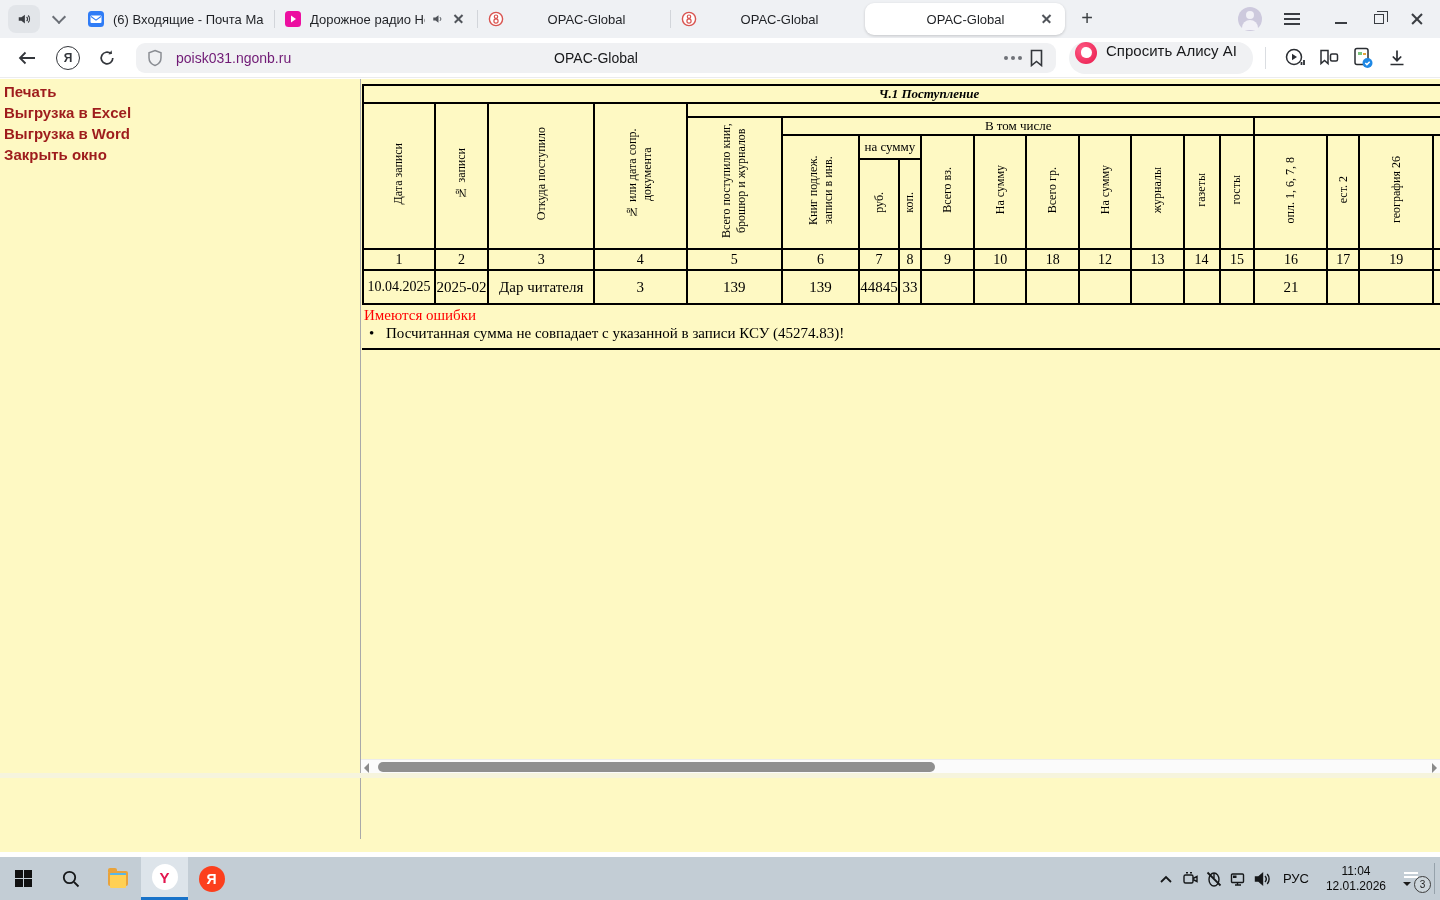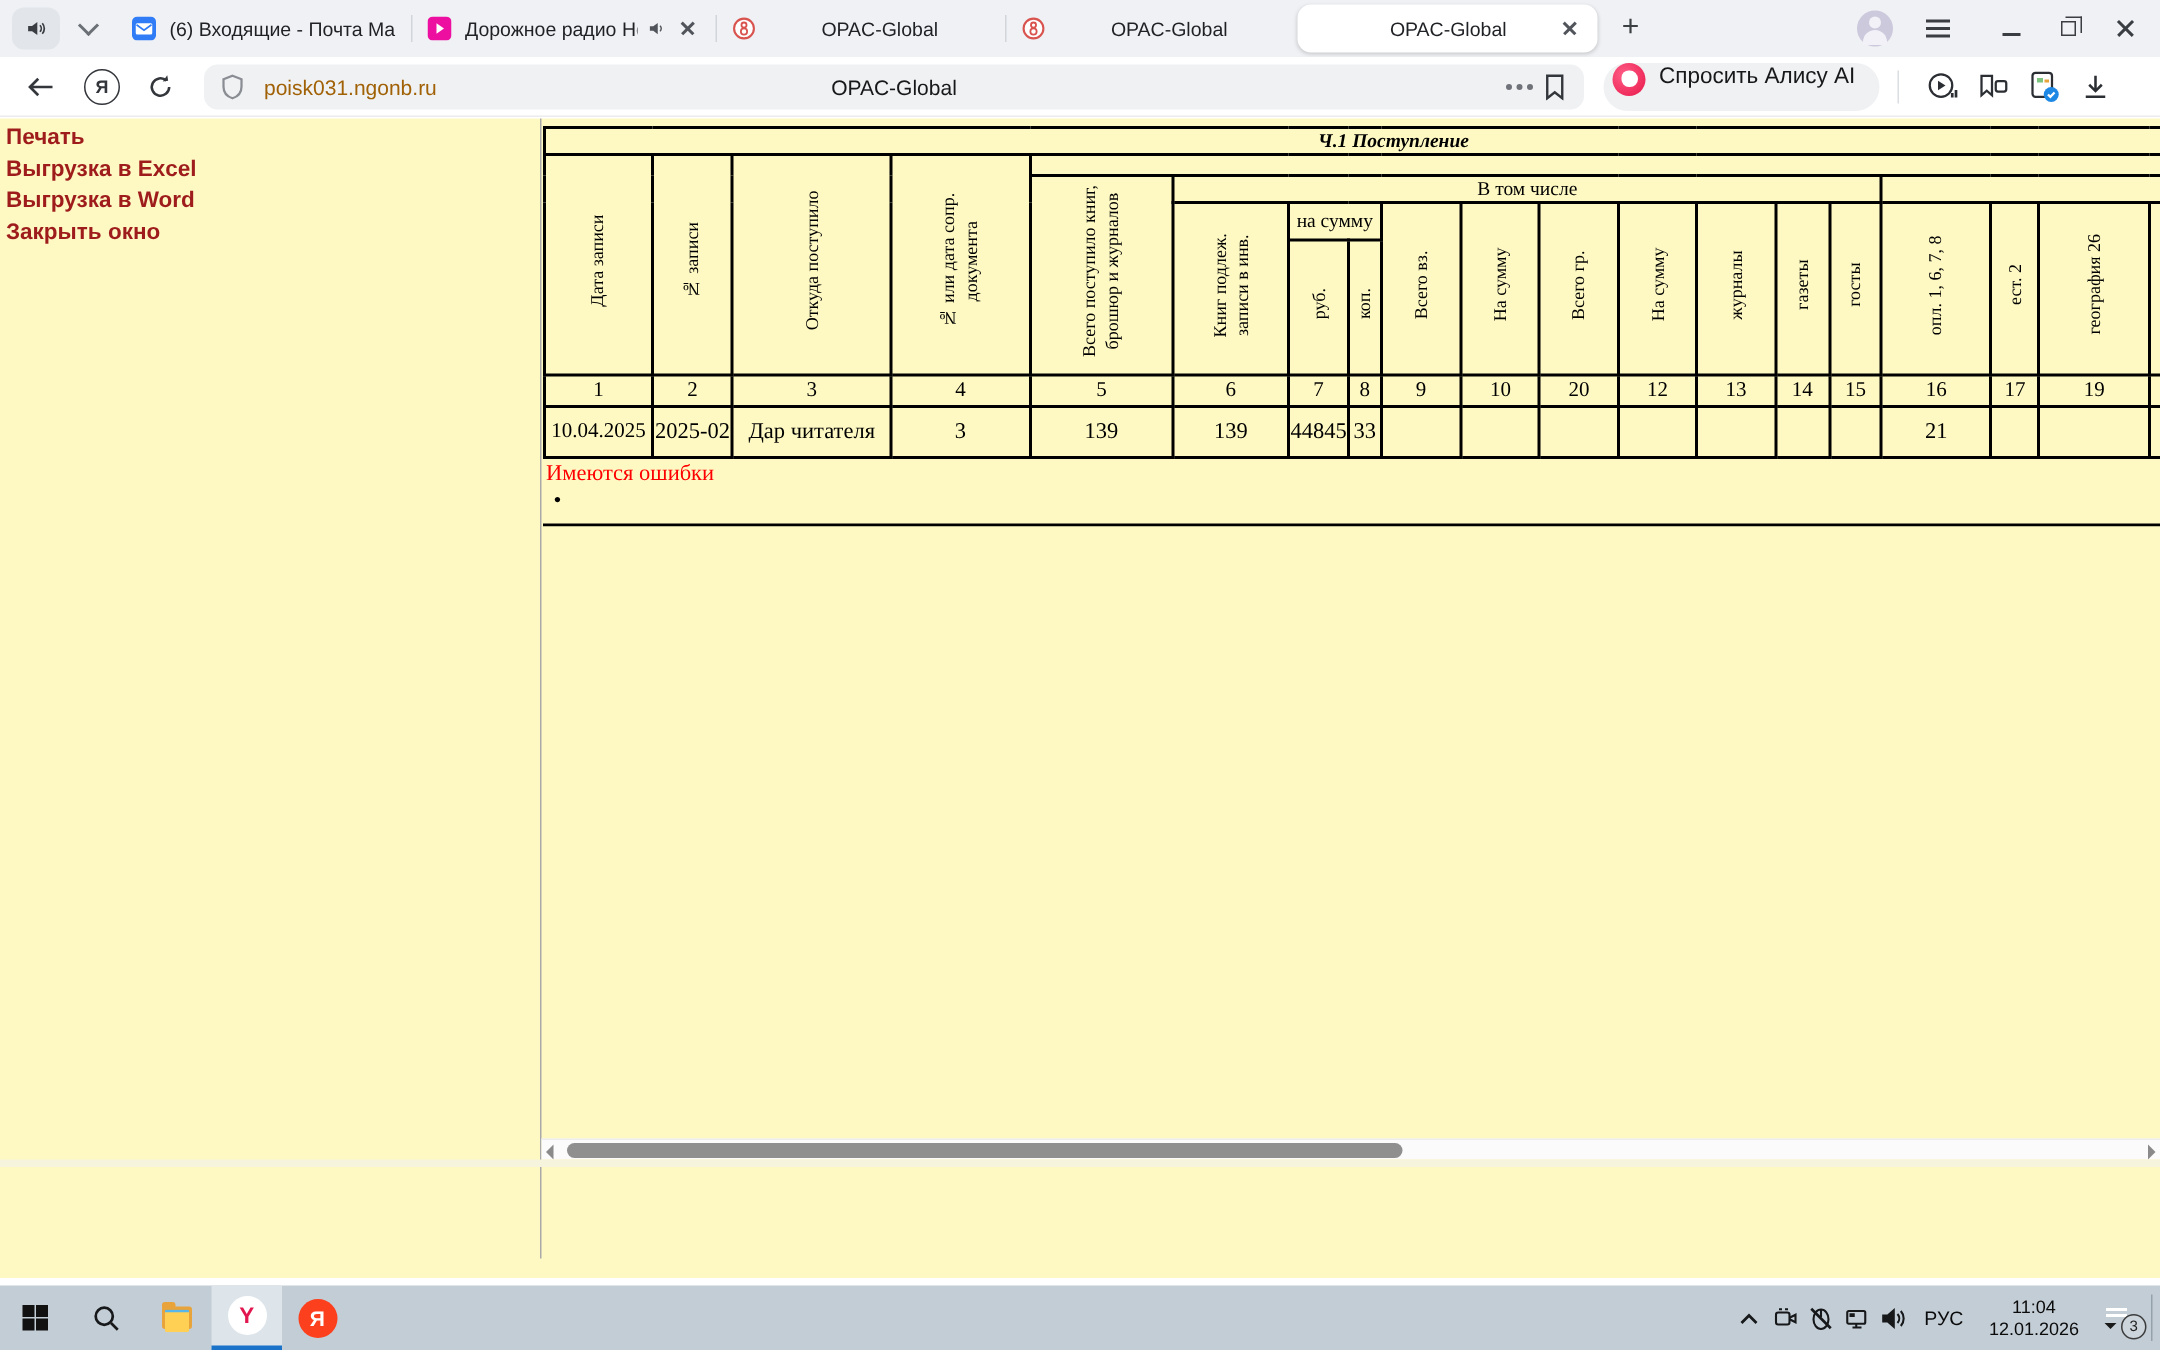--- a/index.html
+++ b/index.html
@@ -54,21 +54,21 @@
   
   .toolbar { position:absolute; top:38px; left:0; width:1440px; height:40px; background:#fff;
              border-bottom:1px solid #ececee; display:flex; align-items:center; }
   .nav-ic { width:26px; height:26px; display:flex; align-items:center; justify-content:center; flex:none; }
   .back { margin-left:14px; } .ya-circle { margin-left:16px; width:24px; height:24px;
       border:1.6px solid #33363b; border-radius:50%; font-size:12px; font-weight:bold; color:#33363b; }
   .ya-circle::before { content:"\42F"; }
   .refresh { margin-left:14px; }
   .url-pill { margin-left:16px; width:920px; height:30px; background:#f0f1f3; border-radius:9px;
               display:flex; align-items:center; position:relative; }
-  .url-text { color:#a16207; font-size:14px; margin-left:8px; }
+  .url-text { color:#701a75; font-size:14px; margin-left:8px; }
   .url-title { position:absolute; left:0; right:0; text-align:center; font-size:14px; color:#17181a; }
   .dots3 { width:4px; height:4px; border-radius:50%; background:#6f7278;
            box-shadow:-7px 0 0 #6f7278, 7px 0 0 #6f7278; margin:0 14px 0 auto; position:relative; z-index:1;}
   .bm-flag { margin-right:12px; position:relative; z-index:1;}
   .alice-pill { margin-left:13px; height:32px; background:#f0f1f3; border-radius:16px; display:flex;
                 padding:0 16px 0 6px; font-size:15px; color:#17181a; flex:none; }
   .alice-ic { width:22px; height:22px; border-radius:50%;
               background:radial-gradient(circle at 35% 35%, #ff5c86, #e8184a); margin-right:9px; position:relative;}
   .alice-ic::before { content:""; position:absolute; left:5.5px; top:5.5px; width:11px; height:11px;
       background:#fff; border-radius:46% 54% 52% 48%; }
@@ -379,21 +379,21 @@
             <td>1</td>
               <td>2</td>
             <td>3</td>
               <td>4</td>
             <td>5</td>
               <td>6</td>
             <td>7</td>
               <td>8</td>
             <td>9</td>
               <td>10</td>
-            <td>20</td>
+            <td>18</td>
               <td>12</td>
             <td>13</td>
               <td>14</td>
             <td>15</td>
               <td>16</td>
             <td>17</td>
               <td>19</td>
             <td></td>
           </tr>
           <tr class="r-data">
@@ -417,20 +417,21 @@
               <td></td>
             <td></td>
           </tr>
         </tbody>
       </table>
 
       <div class="errors">
         <div class="err-head">Имеются ошибки</div>
         <div class="err-item">
           <span class="blt">•</span>
+          <span>Посчитанная сумма не совпадает с указанной в записи КСУ (45274.83)!</span>
         </div>
       </div>
     </div>
   </div>
 
   <div class="hscroll">
     <span class="harrow l"></span>
     <span class="hthumb"></span>
     <span class="harrow r"></span>
   </div>

